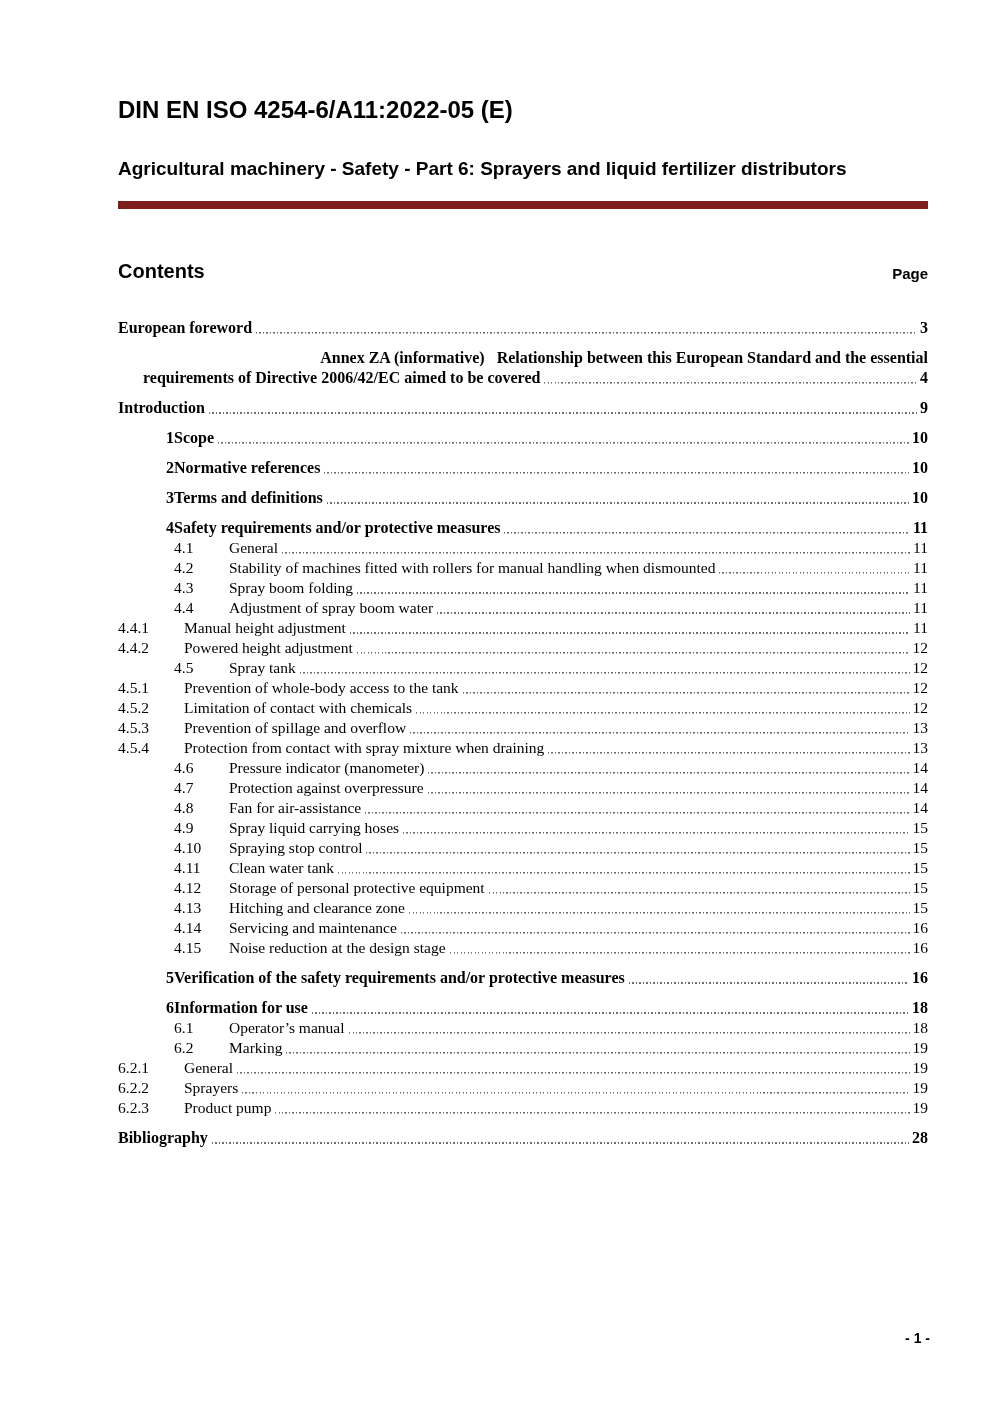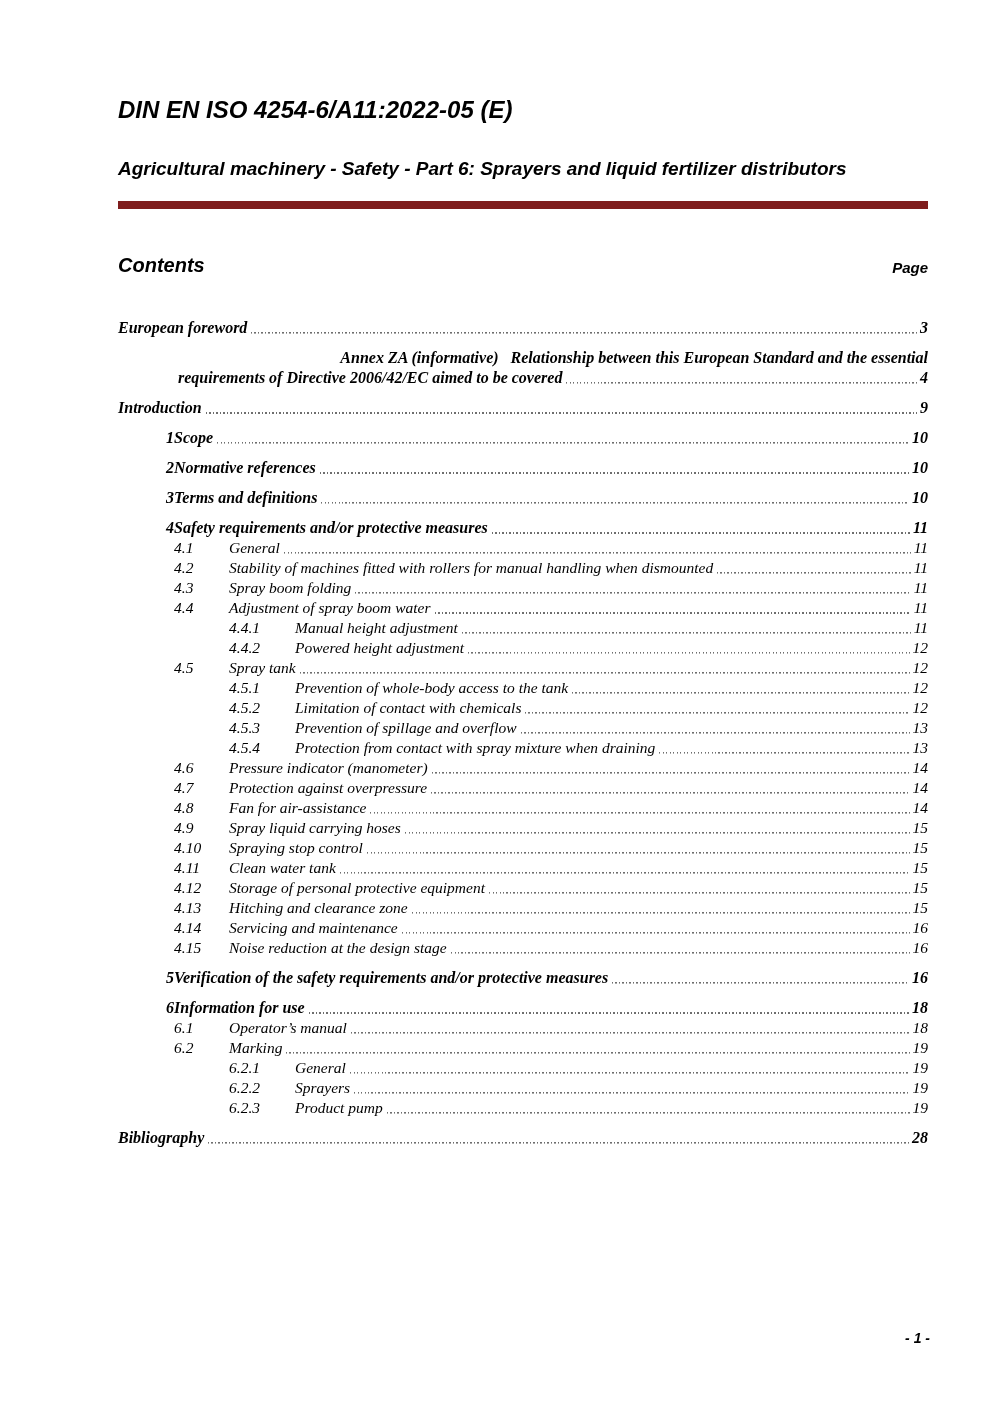--- a/index.html
+++ b/index.html
@@ -1,55 +1,55 @@
 <!DOCTYPE html>
 <html><head>
 <meta charset="utf-8">
 <style>
   html, body { margin:0; padding:0; background:#ffffff; }
   body {
     width:992px; height:1403px; position:relative; overflow:hidden;
     font-family:"Liberation Serif", serif; color:#000;
   }
-  .abs { position:absolute;font-style:italic; }
+  .abs { position:absolute; }
 
   
   .doc-code {
     left:118px; top:96px; width:810px;
     font-family:"Liberation Sans", sans-serif;
     font-weight:bold; font-size:24px; letter-spacing:0px;
   }
   .doc-title {
     left:118px; top:157px; width:810px;
     font-family:"Liberation Sans", sans-serif;
     font-weight:bold; font-size:19px; line-height:24px;
     padding-bottom:20px; border-bottom:8px solid #7f1d1d;
   }
 
   
   .contents-row {
-    left:118px; top:254px; width:810px;
+    left:118px; top:260px; width:810px;
     display:flex; justify-content:space-between; align-items:flex-end;
     font-family:"Liberation Sans", sans-serif; font-weight:bold;
   }
   .contents-label { font-size:20px; }
   .page-label { font-size:15px; padding-bottom:1px; }
 
   
   .toc { left:118px; top:308px; width:810px; }
   .toc-entry { line-height:20px; font-size:15.5px; }
   .toc-entry.level0 { margin-top:10px; font-weight:bold; font-size:16px;text-align:right; }
   .toc-line { display:flex; align-items:flex-end; }
   .toc-prefix { white-space:pre; }
   .level0 .num { flex:0 0 56px; }
   .level1 .toc-line { margin-left:56px; }
   .level1 .num { flex:0 0 55px; }
-  .level2 .toc-line { margin-left:111px; }
+  .level2 .toc-line { }
   .level2 .num { flex:0 0 66px; }
-  .toc-line.hang { margin-left:60px; }
+  .toc-line.hang { margin-left:25px; }
   .ttl { white-space:nowrap; }
   .leader {
     flex:1 1 auto; height:2px; min-width:12px;
     margin:0 3px 4px 4px;
     background-image:repeating-linear-gradient(to right,#6e6e6e 0,#6e6e6e 1.2px,transparent 1.2px,transparent 3.5px);
     background-repeat:repeat-x; background-position:left bottom; background-size:auto 1.6px;
   }
   .pg { flex:0 0 auto; }
 
   

